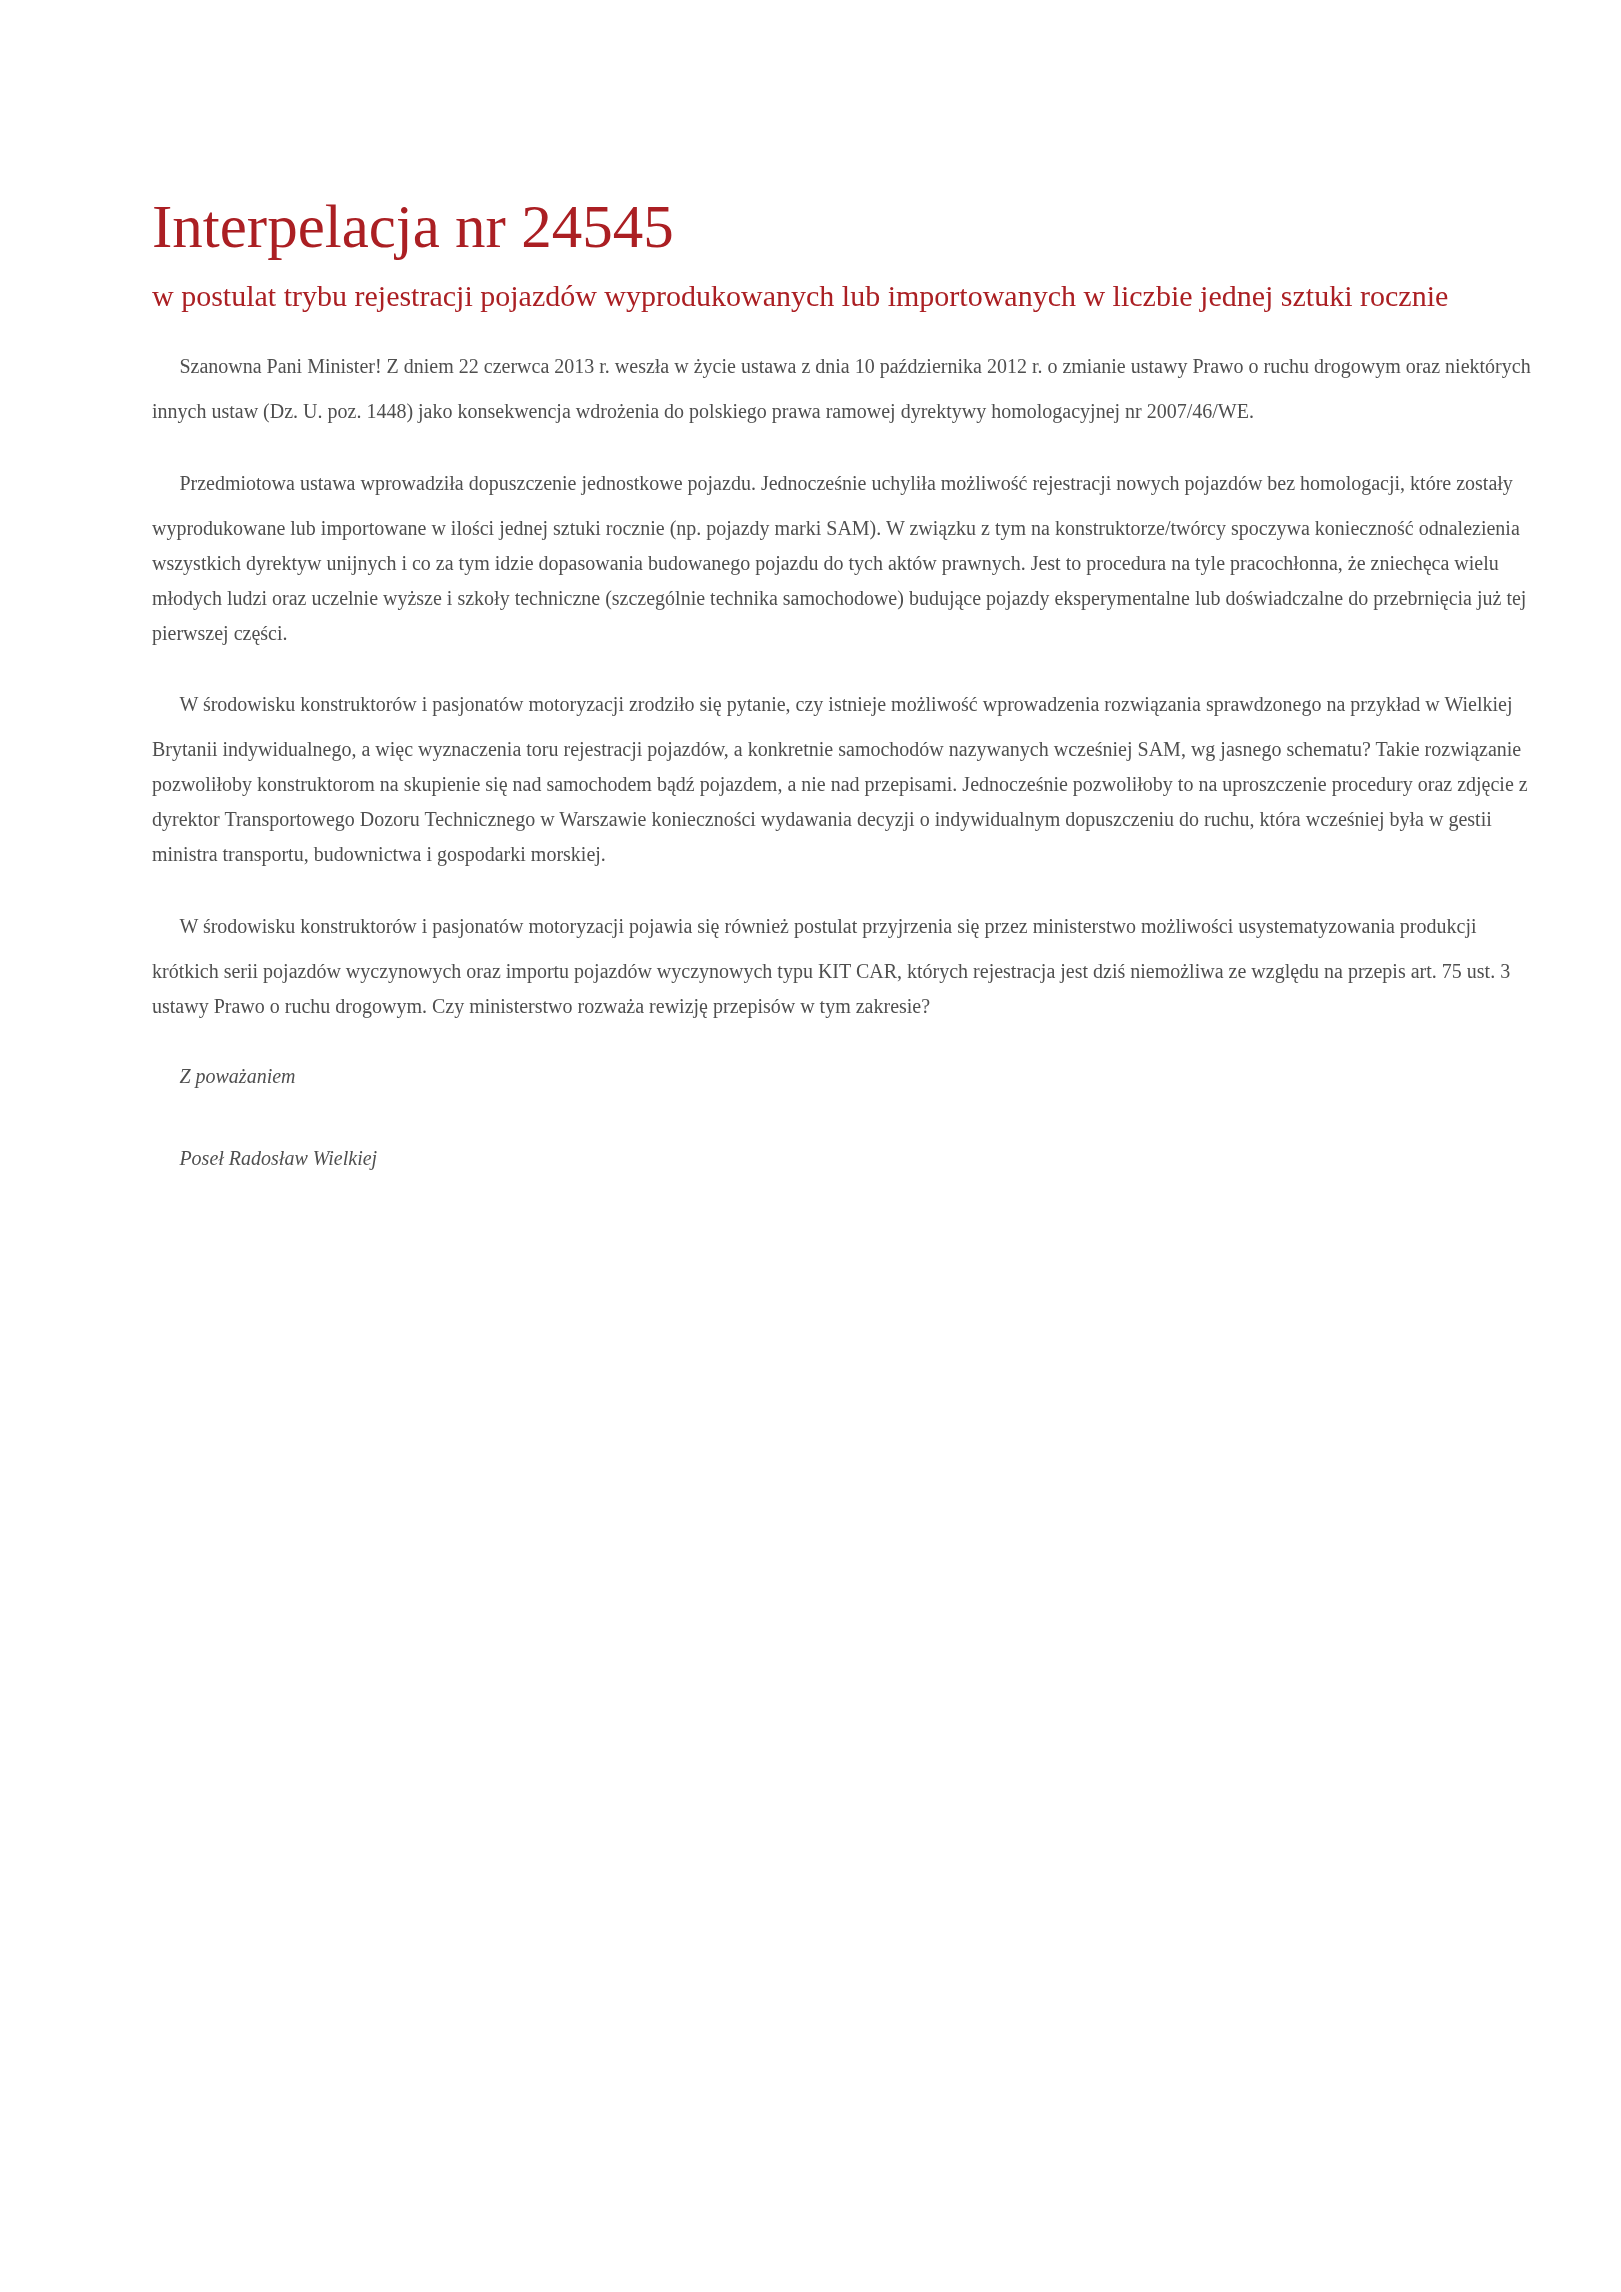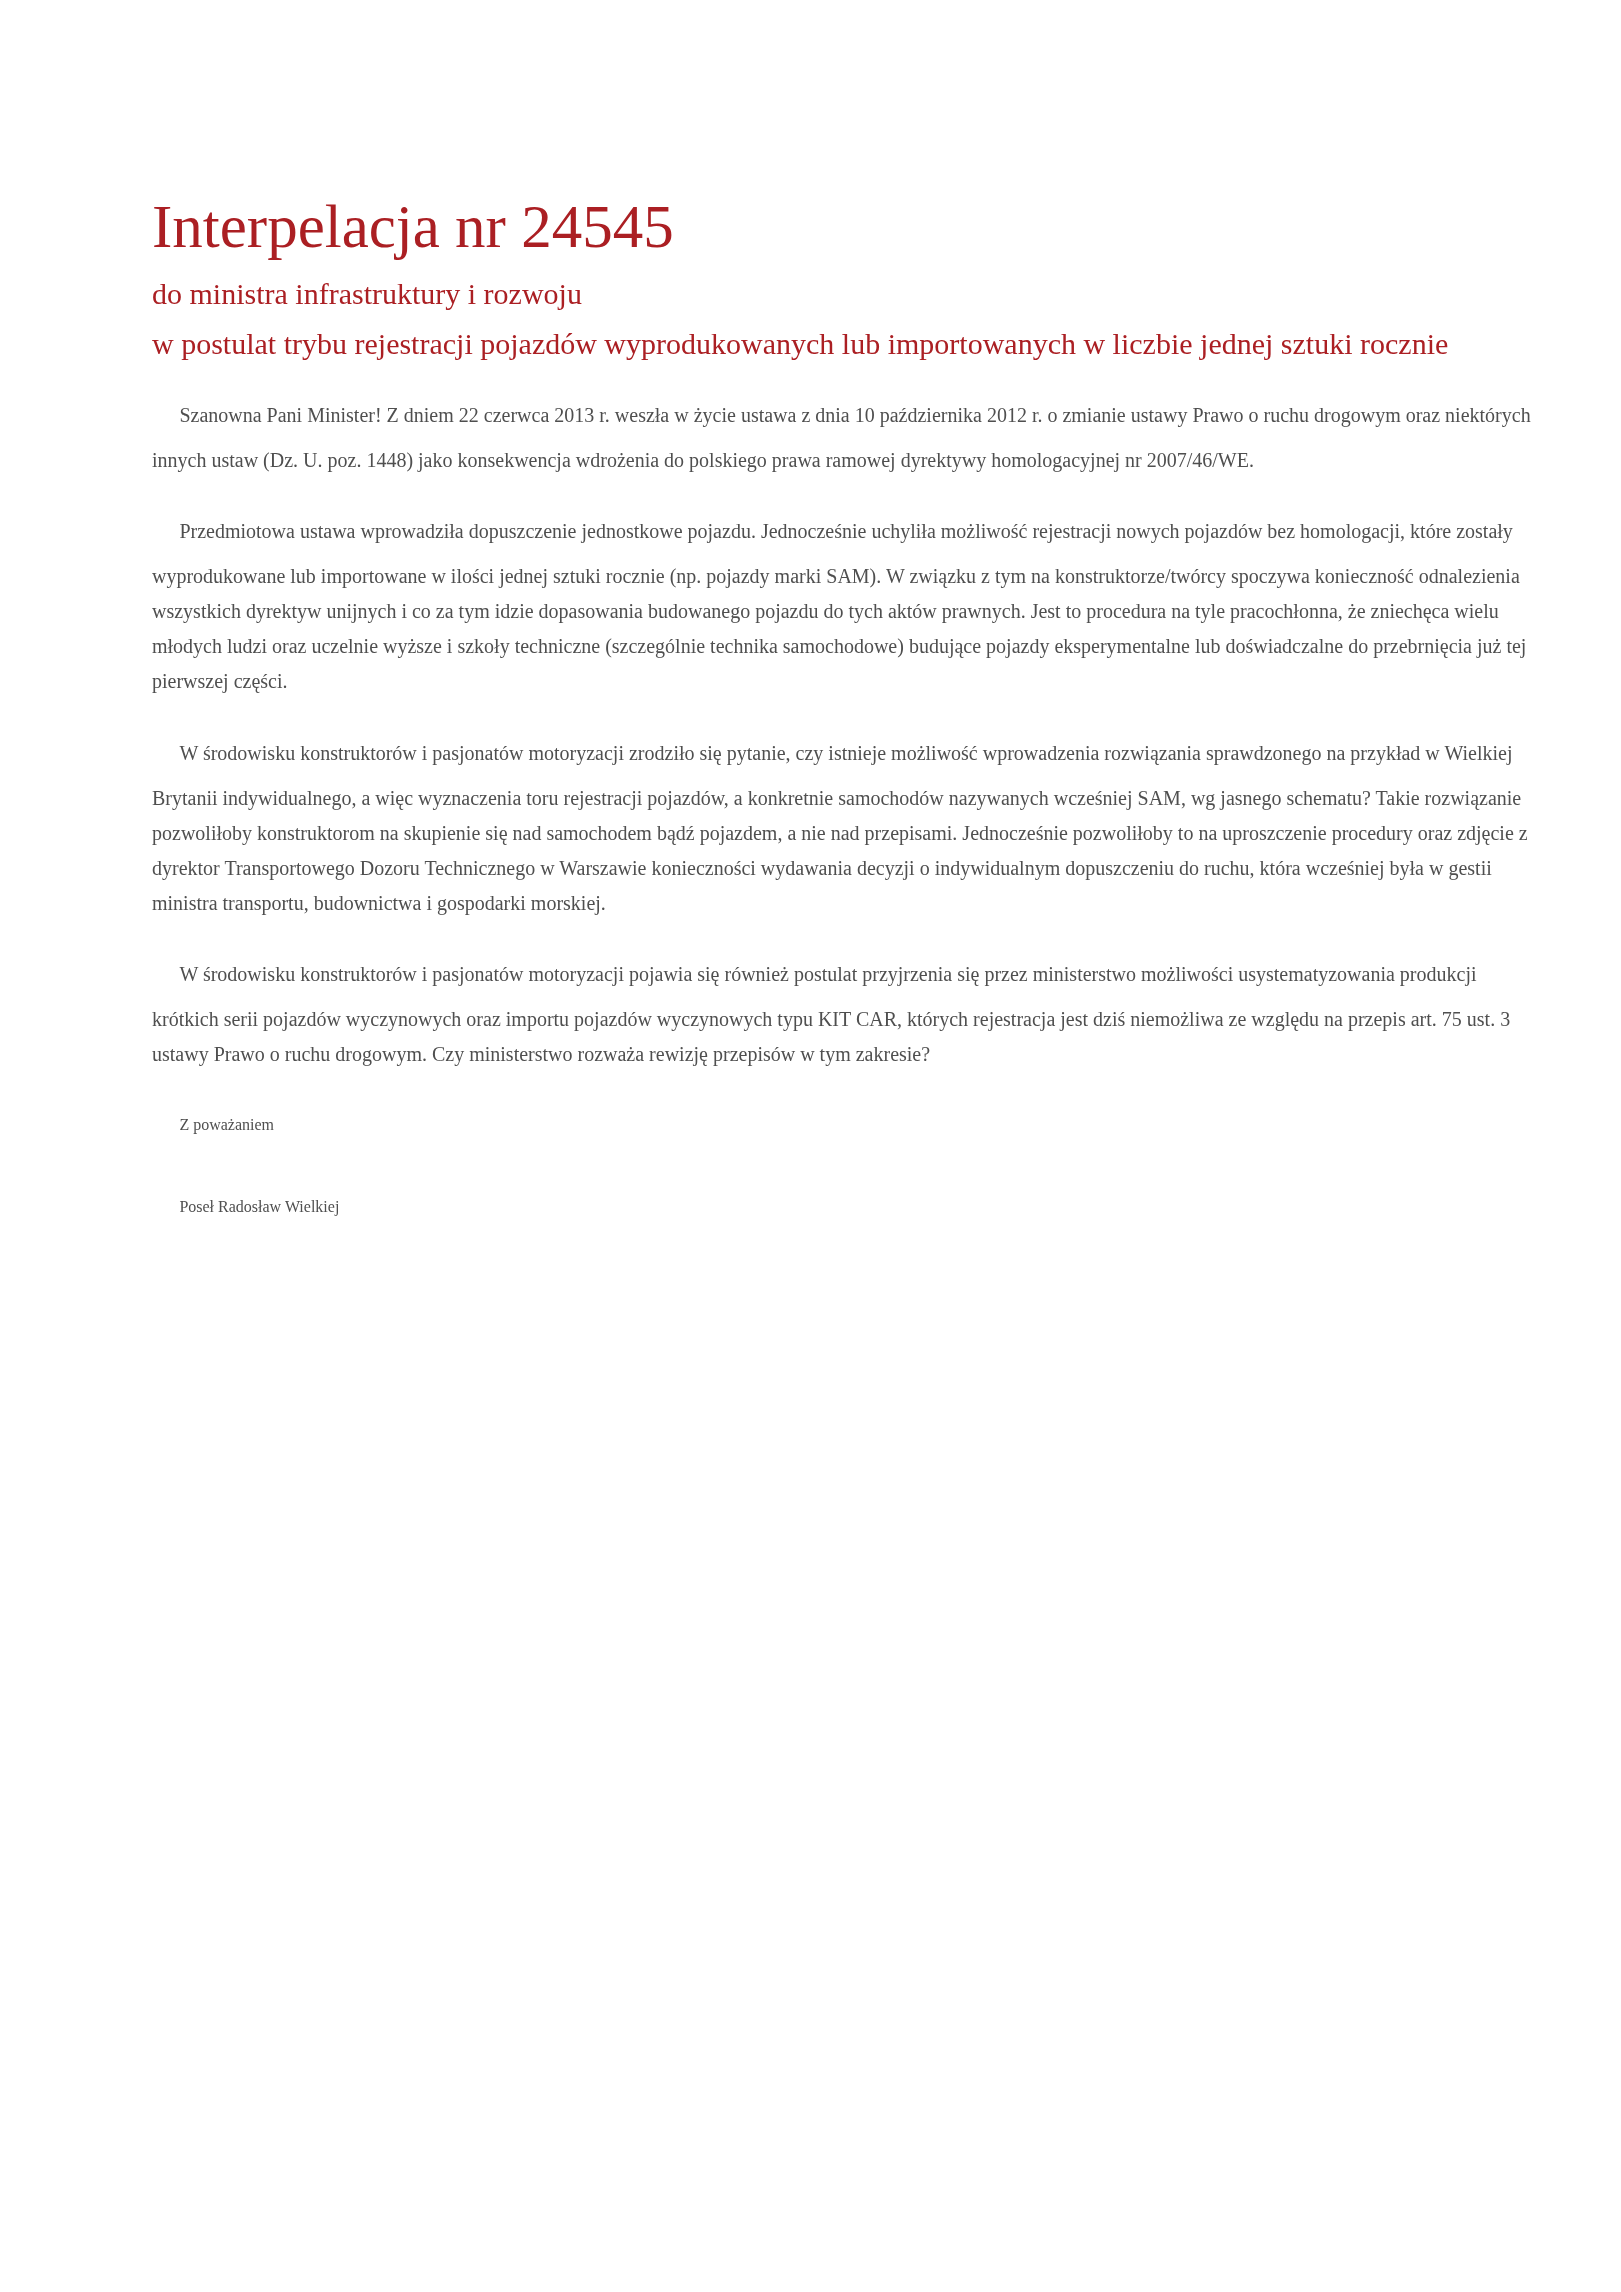--- a/index.html
+++ b/index.html
@@ -57,37 +57,37 @@
     text-indent: 27.4px;
     max-width: 1392px;
     text-align: left;
   }
   
   .body-text p::first-line {
     line-height: 55px;
   }
   .sig {
     color: var(--gray);
-    font-size: 16px;
+    font-size: 20px;
     margin-top: 35px;
+    font-style: italic;
   }
   .sig p {
     margin: 0 0 47px 0;
     line-height: 35px;
     text-indent: 27.4px;
   }
 </style>
 </head>
 <body>
 
 <article class="doc">
 
   <h1>Interpelacja nr 24545</h1>
 
-  <h2 class="addressee">do ministra infrastruktury i rozwoju</h2>
 
   <h2 class="subject">w postulat trybu rejestracji pojazdów wyprodukowanych lub importowanych w liczbie jednej sztuki rocznie</h2>
 
   <div class="body-text">
     <p>Szanowna Pani Minister! Z dniem 22 czerwca 2013 r. weszła w życie ustawa z dnia 10 października 2012 r. o zmianie ustawy Prawo o ruchu drogowym oraz niektórych innych ustaw (Dz. U. poz. 1448) jako konsekwencja wdrożenia do polskiego prawa ramowej dyrektywy homologacyjnej nr 2007/46/WE.</p>
     <p>Przedmiotowa ustawa wprowadziła dopuszczenie jednostkowe pojazdu. Jednocześnie uchyliła możliwość rejestracji nowych pojazdów bez homologacji, które zostały wyprodukowane lub importowane w ilości jednej sztuki rocznie (np. pojazdy marki SAM). W związku z tym na konstruktorze/twórcy spoczywa konieczność odnalezienia wszystkich dyrektyw unijnych i co za tym idzie dopasowania budowanego pojazdu do tych aktów prawnych. Jest to procedura na tyle pracochłonna, że zniechęca wielu młodych ludzi oraz uczelnie wyższe i szkoły techniczne (szczególnie technika samochodowe) budujące pojazdy eksperymentalne lub doświadczalne do przebrnięcia już tej pierwszej części.</p>
     <p>W środowisku konstruktorów i pasjonatów motoryzacji zrodziło się pytanie, czy istnieje możliwość wprowadzenia rozwiązania sprawdzonego na przykład w Wielkiej Brytanii indywidualnego, a więc wyznaczenia toru rejestracji pojazdów, a konkretnie samochodów nazywanych wcześniej SAM, wg jasnego schematu? Takie rozwiązanie pozwoliłoby konstruktorom na skupienie się nad samochodem bądź pojazdem, a nie nad przepisami. Jednocześnie pozwoliłoby to na uproszczenie procedury oraz zdjęcie z dyrektor Transportowego Dozoru Technicznego w Warszawie konieczności wydawania decyzji o indywidualnym dopuszczeniu do ruchu, która wcześniej była w gestii ministra transportu, budownictwa i gospodarki morskiej.</p>
     <p>W środowisku konstruktorów i pasjonatów motoryzacji pojawia się również postulat przyjrzenia się przez ministerstwo możliwości usystematyzowania produkcji krótkich serii pojazdów wyczynowych oraz importu pojazdów wyczynowych typu KIT CAR, których rejestracja jest dziś niemożliwa ze względu na przepis art. 75 ust. 3 ustawy Prawo o ruchu drogowym. Czy ministerstwo rozważa rewizję przepisów w tym zakresie?</p>
   </div>
 

